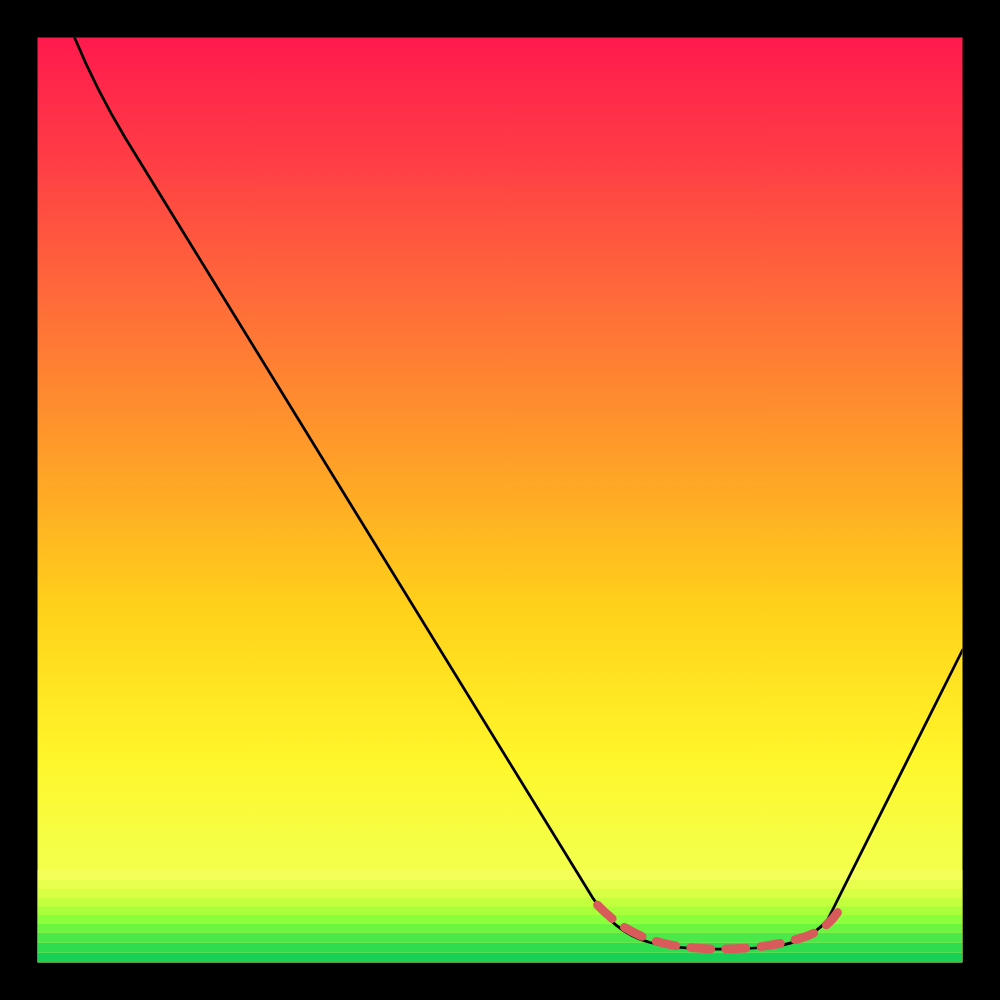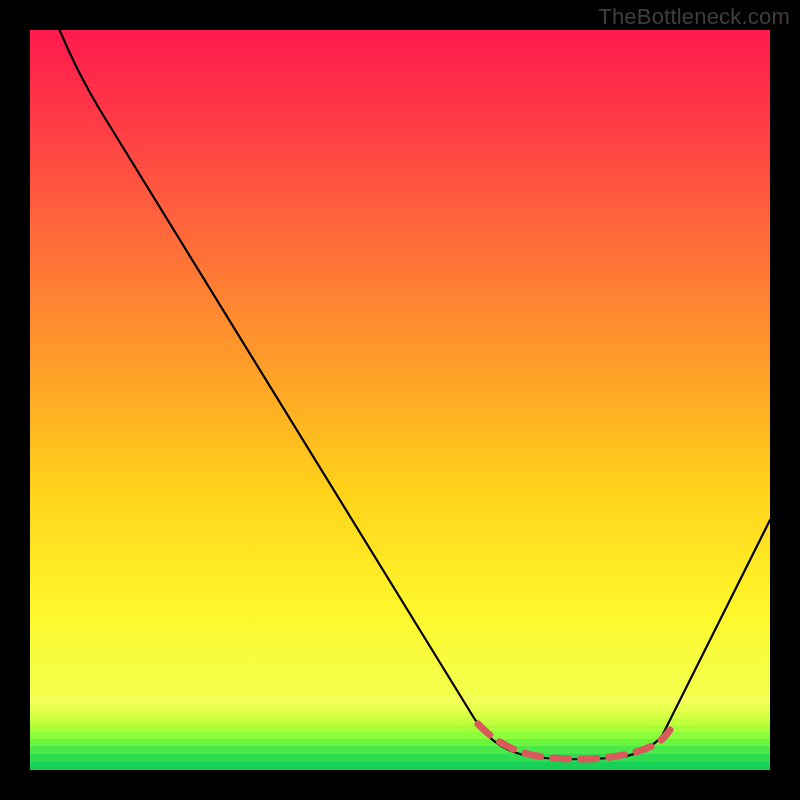--- a/index.html
+++ b/index.html
@@ -32,21 +32,20 @@
     position: absolute;
     top: 0;
     left: 0;
   }
 </style>
 </head>
 <body>
 
 <div class="frame">
 
-  <div class="watermark">TheBottleneck.com</div>
 
   <svg class="plot" width="800" height="800" viewBox="0 0 800 800">
 
     <defs>
       <linearGradient id="bg-grad" x1="0" y1="0" x2="0" y2="1">
         <stop offset="0%" stop-color="#ff1a4e"></stop>
         <stop offset="12%" stop-color="#ff3a46"></stop>
         <stop offset="28%" stop-color="#ff6a3a"></stop>
         <stop offset="46%" stop-color="#ffa028"></stop>
         <stop offset="62%" stop-color="#ffd21a"></stop>

